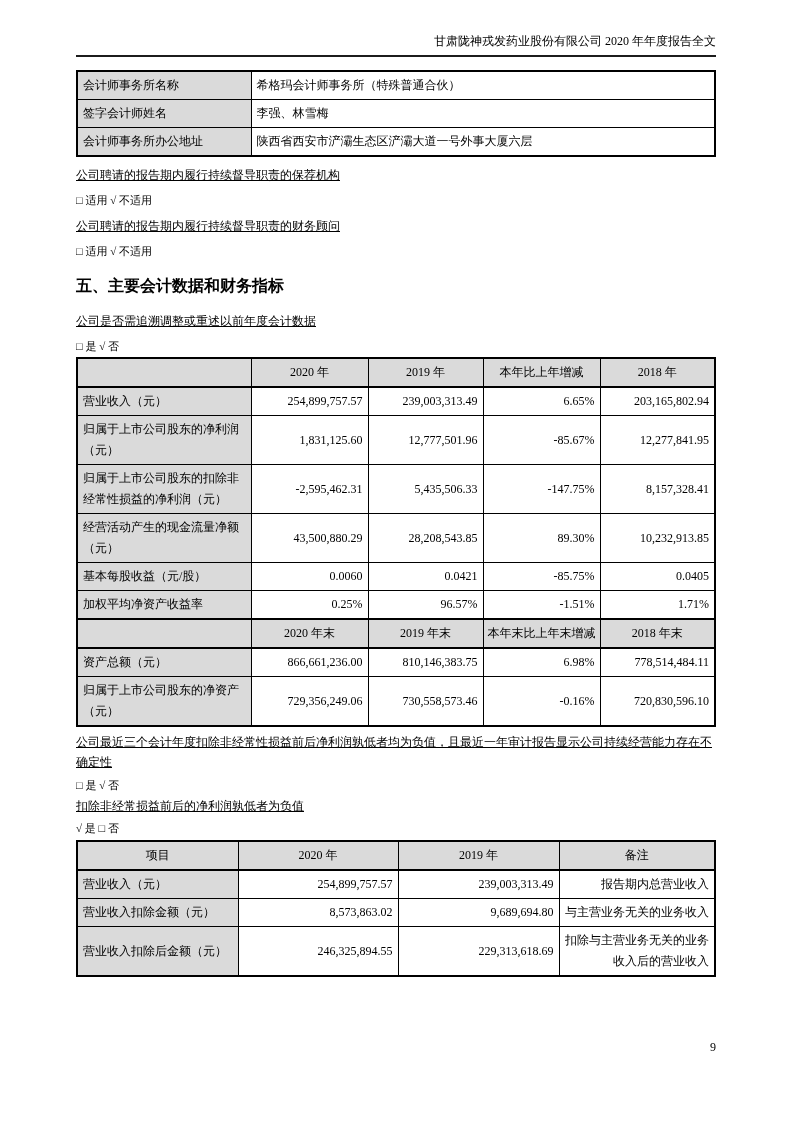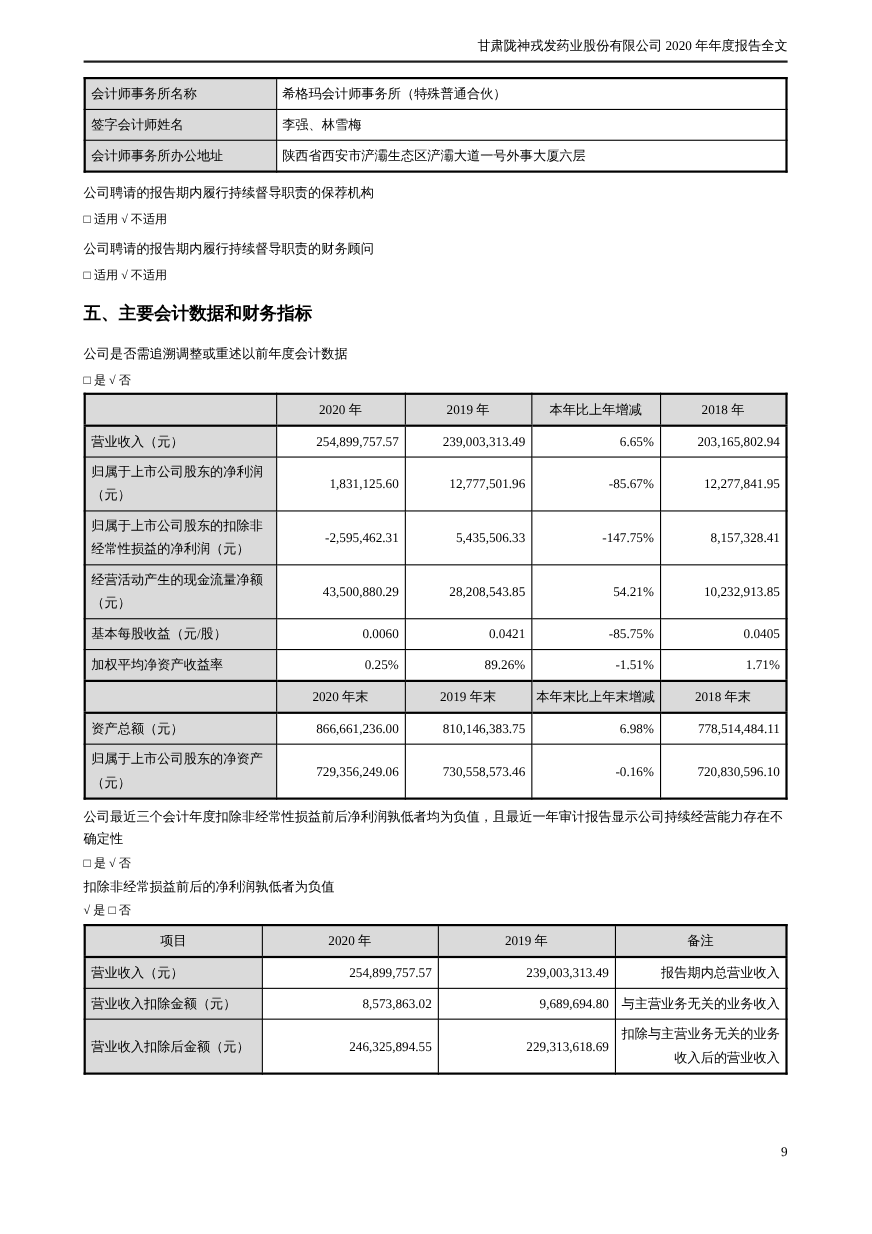--- a/index.html
+++ b/index.html
@@ -22,21 +22,21 @@
                border-bottom:2px solid #000; }
   .hd2-row td { border-top:2px solid #000; }
   .num { text-align:right; padding-right:3px; }
   .note-cell { text-align:right; }
 
   .t-auditor { margin-top:13px; }
   .t-auditor td { height:21px; }
   .t-main { margin-top:3px; }
   .t-revenue { margin-top:4px;border-radius:28px; }
 
-  .para { margin:10px 0 0 0; font-size:12px; line-height:17px; }
+  .para { margin:10px 0 0 0; font-size:12px; line-height:17px;text-decoration:underline; }
   .choice { margin:8px 0 0 0; font-size:11px; line-height:16px; }
   .tight { margin-top:5px; }
   .note { line-height:20px; }
   .mt16 { margin-top:16px; }
 
   .sec-heading { margin:16px 0 0 0; font-family:"Liberation Sans","DejaVu Sans",sans-serif;
                  font-size:16px; font-weight:bold; line-height:22px; }
 
   .page-number { position:absolute; top:1040px; right:77px; font-size:12px; }
 
@@ -117,34 +117,34 @@
           <td class="lbl">归属于上市公司股东的扣除非经常性损益的净利润（元）</td>
           <td class="num">-2,595,462.31</td>
           <td class="num">5,435,506.33</td>
           <td class="num">-147.75%</td>
           <td class="num">8,157,328.41</td>
         </tr>
         <tr>
           <td class="lbl">经营活动产生的现金流量净额（元）</td>
           <td class="num">43,500,880.29</td>
           <td class="num">28,208,543.85</td>
-          <td class="num">54.21%</td>
+          <td class="num">89.30%</td>
           <td class="num">10,232,913.85</td>
         </tr>
         <tr>
           <td class="lbl">基本每股收益（元/股）</td>
           <td class="num">0.0060</td>
           <td class="num">0.0421</td>
           <td class="num">-85.75%</td>
           <td class="num">0.0405</td>
         </tr>
         <tr>
           <td class="lbl">加权平均净资产收益率</td>
           <td class="num">0.25%</td>
-          <td class="num">89.26%</td>
+          <td class="num">96.57%</td>
           <td class="num">-1.51%</td>
           <td class="num">1.71%</td>
         </tr>
         <tr class="hd-row hd2-row">
           <td></td>
           <td>2020 年末</td>
           <td>2019 年末</td>
           <td>本年末比上年末增减</td>
           <td>2018 年末</td>
         </tr>

